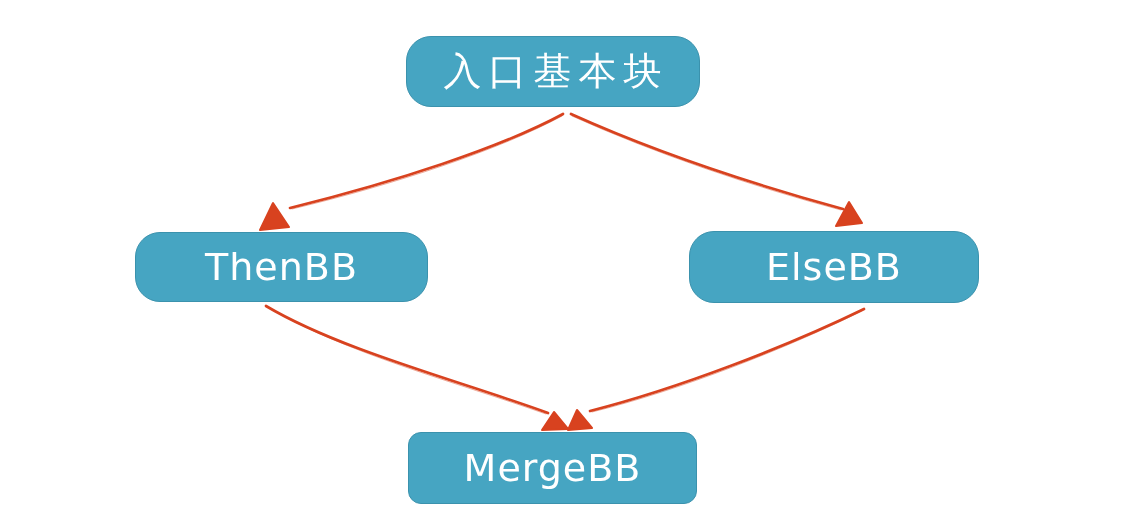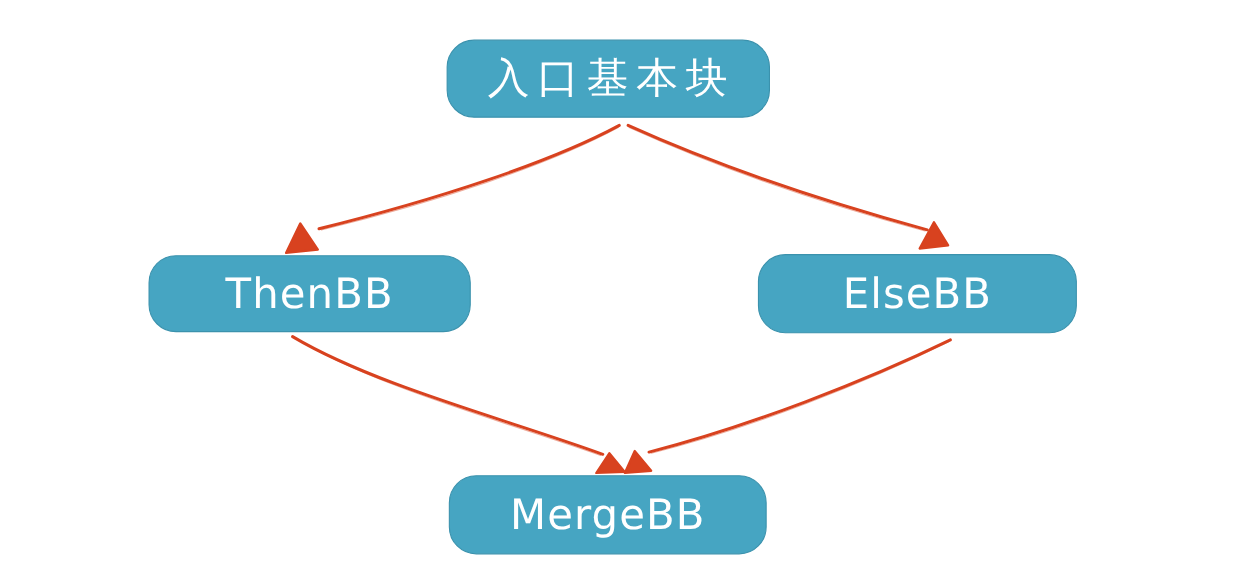--- a/index.html
+++ b/index.html
@@ -61,21 +61,21 @@
     letter-spacing: 7px;
     margin-left: 6px; 
   }
   .label-latin {
     font-size: 38px;
     letter-spacing: 1px;
   }
   .node-entry  { left: 406px; top: 36px;  width: 294px; height: 71px; }
   .node-then   { left: 135px; top: 232px; width: 293px; height: 70px; }
   .node-else   { left: 689px; top: 231px; width: 290px; height: 72px; }
-  .node-merge  { left: 408px; top: 432px; width: 289px; height: 72px; }
+  .node-merge  { left: 408px; top: 432px; width: 289px; height: 72px; border-radius: 13px; }
 </style>
 </head>
 <body>
 
 <div class="stage">
 
   <svg class="edges-layer" viewBox="0 0 1142 521" xmlns="http://www.w3.org/2000/svg">
 
     <path class="edge" d="M 563 114 C 500 148, 395 182, 290 208"></path>
     <path class="edge-ghost" d="M 562 116 C 499 150, 396 184, 292 209"></path>

